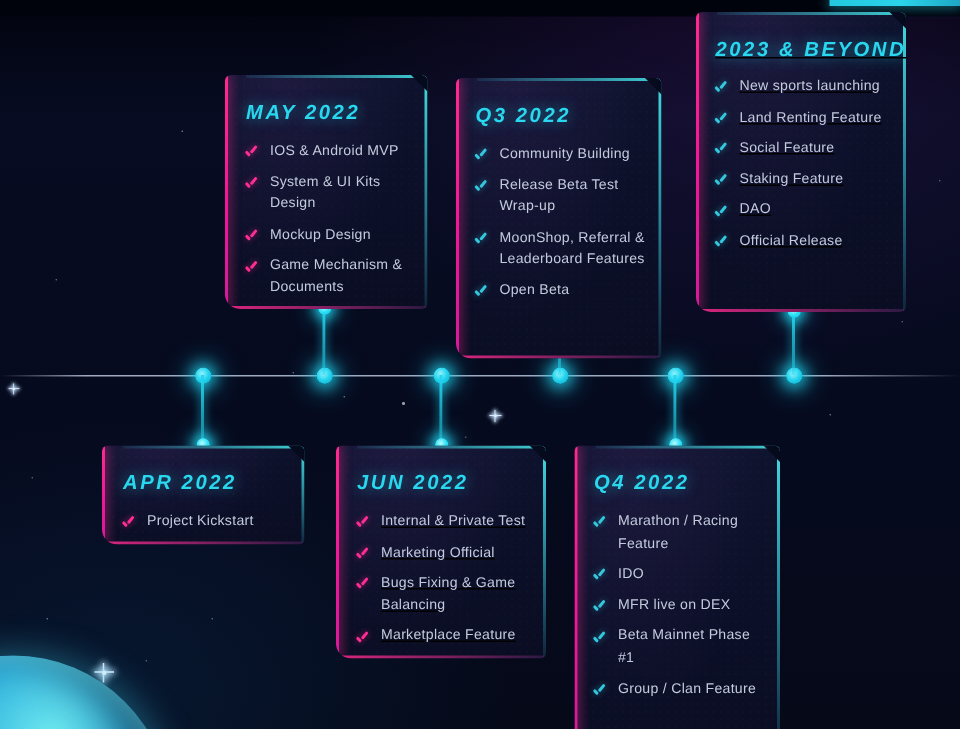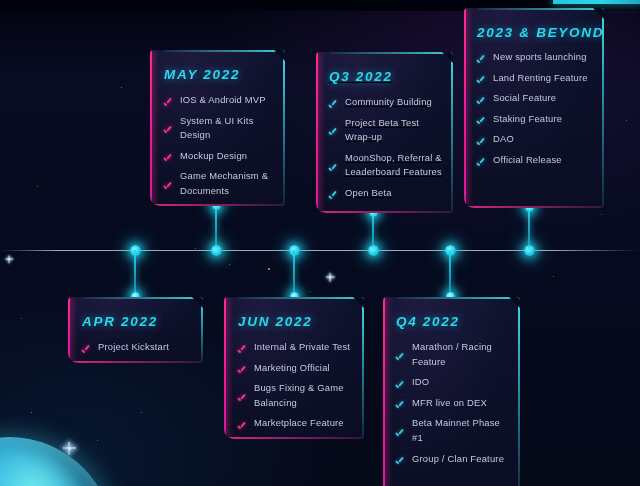--- a/index.html
+++ b/index.html
@@ -131,21 +131,21 @@
 
   .card-title {
     color:#29d8ef;
     font-size:13.5px; font-weight:bold; font-style:italic;
     letter-spacing:1.7px; text-transform:uppercase;
     text-shadow:0 0 9px rgba(41,216,239,.55);
     white-space:nowrap;
   }
   .items { list-style:none; }
   .item {
-    display:flex; align-items:center; gap:7px;
+    display:flex; align-items:flex-start; gap:7px;
     color:#c3cbdd; font-size:9.4px; line-height:14.6px;
     margin-bottom:6px;
   }
   .item .txt { letter-spacing:.2px; }
   .chk {
     flex:0 0 auto; width:9px; height:9px; margin-top:3px; position:relative;
   }
   .chk::before, .chk::after { content:""; position:absolute; border-radius:1px; }
   .chk::before { left:.4px; top:4.3px; width:3.6px; height:1.5px; transform:rotate(45deg); transform-origin:left center; }
   .chk::after  { left:3.2px; top:5.2px; width:6.4px; height:1.5px; transform:rotate(-50deg); transform-origin:left center; }
@@ -248,58 +248,58 @@
           <span class="txt">Mockup Design</span>
         </li>
         <li class="item">
           <span class="chk pink"></span>
           <span class="txt">Game Mechanism &amp; Documents</span>
         </li>
       </ul>
     </div>
   </div>
 
-  <div class="card" style="left:316px;top:52px;width:137px;height:161px;text-decoration:underline;">
+  <div class="card" style="left:304px;top:52px;width:137px;height:187px;">
     <div class="tex"></div>
     <div class="edge-l"></div>
     <div class="edge-r"></div>
     <div class="edge-t" style="left:14px;"></div>
     <div class="edge-b" style="right:0;"></div>
     <div class="notch-tr"></div>
     <div style="position:relative;padding:17px 11px 0 13px;">
       <div class="card-title">Q3 2022</div>
       <ul class="items" style="margin-top:11px;">
         <li class="item">
           <span class="chk cyan"></span>
           <span class="txt">Community Building</span>
         </li>
         <li class="item">
           <span class="chk cyan"></span>
-          <span class="txt">Project Beta Test Wrap-up</span>
+          <span class="txt">Release Beta Test Wrap-up</span>
         </li>
         <li class="item">
           <span class="chk cyan"></span>
           <span class="txt">MoonShop, Referral &amp; Leaderboard Features</span>
         </li>
         <li class="item">
           <span class="chk cyan"></span>
           <span class="txt">Open Beta</span>
         </li>
       </ul>
     </div>
   </div>
 
   <div class="card" style="left:464px;top:8px;width:140px;height:200px;">
     <div class="tex"></div>
     <div class="edge-l"></div>
     <div class="edge-r"></div>
     <div class="edge-t" style="left:14px;"></div>
     <div class="edge-b" style="right:0;"></div>
     <div class="notch-tr"></div>
-    <div style="position:relative;padding:17px 10px 0 13px;">
+    <div style="position:relative;padding:17px 10px 0 13px;text-decoration:underline;">
       <div class="card-title">2023 &amp; BEYOND</div>
       <ul class="items" style="margin-top:10px;">
         <li class="item">
           <span class="chk cyan"></span>
           <span class="txt">New sports launching</span>
         </li>
         <li class="item">
           <span class="chk cyan"></span>
           <span class="txt">Land Renting Feature</span>
         </li>
@@ -347,21 +347,21 @@
 
   <div class="card" style="left:224px;top:297px;width:140px;height:142px;">
     <div class="tex"></div>
     <div class="edge-l"></div>
     <div class="edge-r"></div>
     <div class="edge-t" style="left:14px;"></div>
     <div class="edge-b" style="right:0;"></div>
     <div class="notch-tr"></div>
     <div style="position:relative;padding:17px 11px 0 14px;">
       <div class="card-title">JUN 2022</div>
-      <ul class="items" style="margin-top:11px;">
+      <ul class="items" style="margin-top:11px;text-decoration:underline;">
         <li class="item">
           <span class="chk pink"></span>
           <span class="txt">Internal &amp; Private Test</span>
         </li>
         <li class="item">
           <span class="chk pink"></span>
           <span class="txt">Marketing Official</span>
         </li>
         <li class="item">
           <span class="chk pink"></span>

